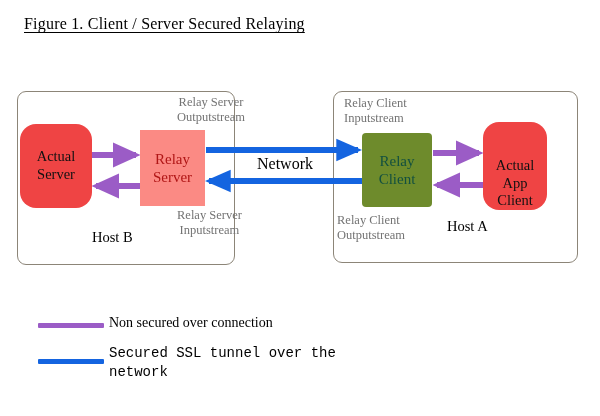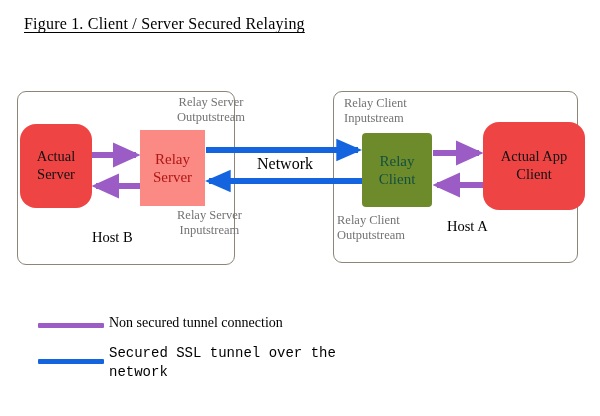--- a/index.html
+++ b/index.html
@@ -57,21 +57,21 @@
     border-radius: 16px;
     display: flex;
     align-items: center;
     justify-content: center;
     text-align: center;
     font-size: 14.5px;
     line-height: 1.22;
     color: #111111;
   }
   #actual-server-box { left: 20px;  top: 124px; width: 72px; height: 84px; }
-  #actual-app-client-box { left: 483px; top: 122px; width: 102px; height: 88px; }
+  #actual-app-client-box { left: 483px; top: 122px; width: 64px; height: 88px; align-items: flex-end; }
 
   
   #relay-server-box {
     position: absolute;
     left: 140px; top: 130px; width: 65px; height: 76px;
     background: #fb8a84;
     display: flex; align-items: center; justify-content: center;
     text-align: center;
     font-size: 15px;
     line-height: 1.2;
@@ -194,19 +194,19 @@
 
     <line x1="362" y1="181" x2="209" y2="181" stroke="#1464e0" stroke-width="6" marker-end="url(#head-blue)"></line>
 
     <line x1="433" y1="153" x2="479" y2="153" stroke="#9b5cc6" stroke-width="6" marker-end="url(#head-purple)"></line>
 
     <line x1="483" y1="185" x2="437" y2="185" stroke="#9b5cc6" stroke-width="6" marker-end="url(#head-purple)"></line>
   </svg>
 
   <div id="legend">
     <div id="legend-swatch-purple" class="legend-swatch"></div>
-    <div id="legend-text-purple" class="legend-text">Non secured tunnel connection</div>
+    <div id="legend-text-purple" class="legend-text">Non secured over connection</div>
 
     <div id="legend-swatch-blue" class="legend-swatch"></div>
     <div id="legend-text-blue" class="legend-text">Secured SSL tunnel over the network</div>
   </div>
 
 </div>
 
 </body></html>

